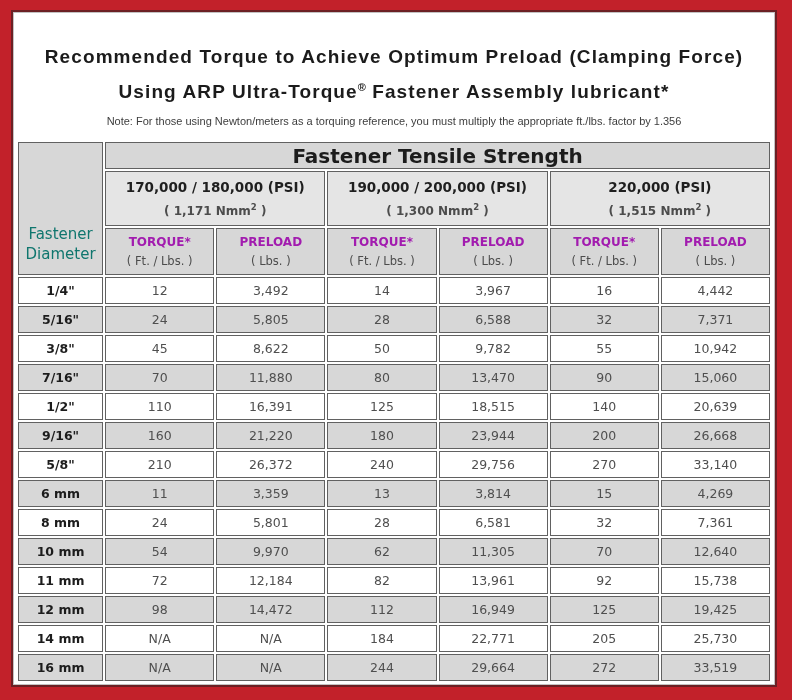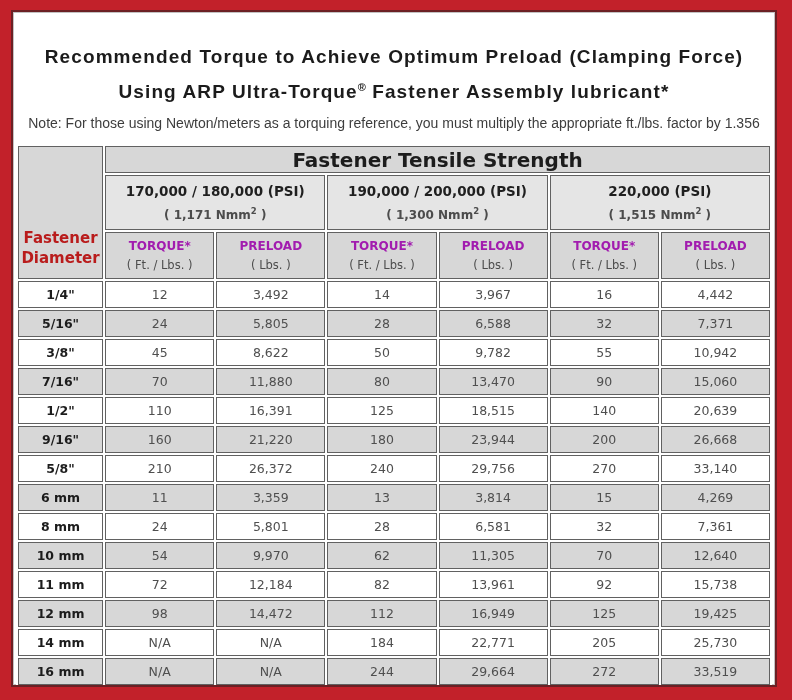--- a/index.html
+++ b/index.html
@@ -27,21 +27,21 @@
     text-align: center;
     font-weight: bold;
     font-size: 19px;
     line-height: 30px;
     color: #1b1b1b;
     letter-spacing: 1.1px;
   }
   .title sup { font-size: 11px; letter-spacing: 0; }
   .note {
     text-align: center;
-    font-size: 14px;
+    font-size: 11px;
     color: #3d3d3d;
     margin-top: 8px;
   }
   table.torque-table {
     width: calc(100% - 6px);
     margin: 13px auto 0 auto;
     border-collapse: separate;
     border-spacing: 2px;
     table-layout: fixed;
     background: #ffffff;
@@ -59,22 +59,22 @@
   th.tensile {
     height: 25px;
     font-size: 20px;
     font-weight: bold;
     color: #1c1c1c;
   }
   td.diam-head {
     vertical-align: bottom;
     padding-bottom: 10px;
     font-size: 15px;
-    font-weight: bold;
-    color: #b91c1c;
+    font-weight: normal;
+    color: #0f766e;
     line-height: 1.3;
   }
   th.psi-cell { height: 53px; font-weight: normal; }
   .psi-main { font-size: 13.5px; font-weight: bold; color: #1f1f1f; }
   .psi-sub { font-size: 12px; color: #4c4c4c; margin-top: 7px; font-weight: bold; }
   .psi-sub sup { font-size: 8.5px; }
   th.colhead { height: 45px; font-weight: normal; }
   .ch-main { font-size: 12px; font-weight: bold; color: #a21caf; }
   .ch-sub { font-size: 11.5px; color: #4c4c4c; margin-top: 5px; }
   tbody td {

